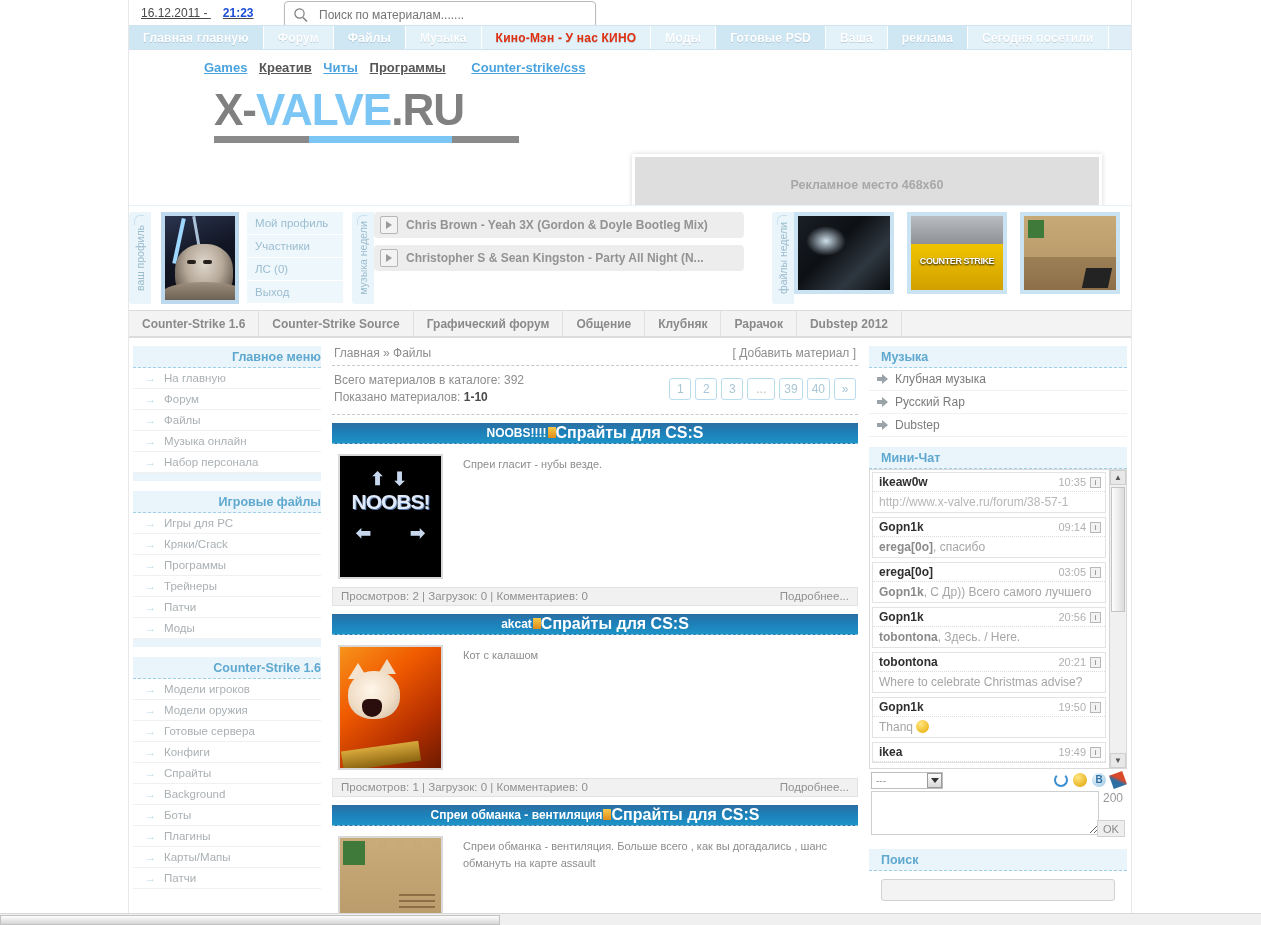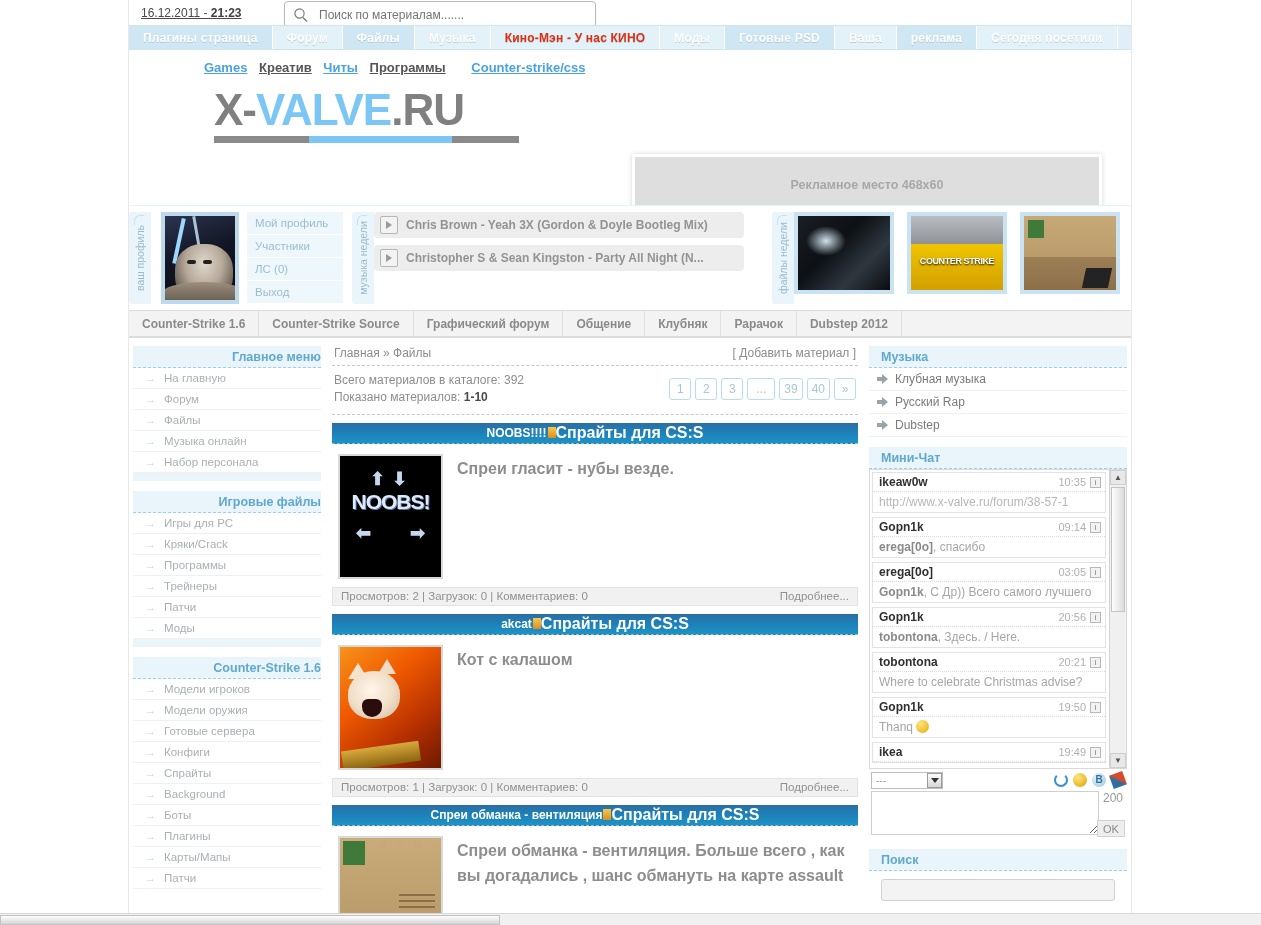--- a/index.html
+++ b/index.html
@@ -22,21 +22,21 @@
 
   .wrap { position: absolute; left: 129px; top: 0; width: 1002px; height: 925px; background:#ffffff; }
 
   
   .topbar { position: relative; height: 25px; background:#ffffff; }
   .datestamp {
     position:absolute; left:12px; top:6px;
     font-size: 12px; color:#4a4a4a; text-decoration: underline;
     font-family:"Liberation Sans", sans-serif;
   }
-  .datestamp b { color:#404040; }
+  .datestamp b { color:#1d4ed8;margin-left:12px; }
   .searchbox {
     position:absolute; left:155px; top:1px; width:312px; height:27px;
     border:1px solid #b9b9b9; border-radius:4px; background:#fff;
     box-shadow: 0 1px 2px rgba(0,0,0,.07);
   }
   .search-ico { position:absolute; left:8px; top:5px; width:16px; height:16px; }
   .search-input {
     position:absolute; left:32px; top:3px; width:268px; height:20px;
     border:0; outline:0; font-size:12px; color:#8b8b8b;
     font-family:"Liberation Sans", sans-serif; background:transparent;
@@ -224,21 +224,21 @@
     padding:0 8px;
     background:linear-gradient(to bottom,#2b6fa3 0%,#1e7fb8 45%,#1d93c6 100%);
     border-bottom:1px dashed #7fbfe0;
   }
   .art-h .t { color:#ffffff; font-size:12px; font-weight:bold; display:flex; align-items:center; }
   .art-h .t .flag { display:inline-block; width:8px; height:11px; margin-left:1px;
                     background:linear-gradient(to bottom,#f7c948,#e08c1a); }
   .art-h .cat { color:#ffffff; font-size:16px; font-weight:bold; }
   .art-b { display:flex; padding:10px 6px 8px 6px; }
   .art-thumb { width:105px; height:125px; border:2px solid #d9d9d9; background:#000; position:relative; overflow:hidden; flex:0 0 auto;}
-  .art-txt { font-size:16px; color:#8d8d8d; padding-left:14px; line-height:1.6; padding-top:2px;font-weight:bold;}
+  .art-txt { font-size:11px; color:#8d8d8d; padding-left:20px; line-height:1.6; padding-top:2px;}
   .art-f {
     height:19px; display:flex; align-items:center; justify-content:space-between;
     padding:0 8px; background:#f1f1f1; font-size:11.5px; color:#909090;
     border:1px solid #e2e2e2;
   }
 
   
   .noobs { background:#000; }
   .noobs .n-text { position:absolute; left:0; right:0; top:34px; text-align:center;
                    color:#dfe9f7; font-size:21px; font-weight:bold; letter-spacing:-1px;
@@ -335,21 +335,21 @@
       <div class="searchbox">
         <svg class="search-ico" viewBox="0 0 16 16">
           <circle cx="6.5" cy="6.5" r="4.6" fill="none" stroke="#7b7b7b" stroke-width="1.2"></circle>
           <line x1="10" y1="10.5" x2="14" y2="14.5" stroke="#7b7b7b" stroke-width="1.4"></line>
         </svg>
         <input class="search-input" type="text" placeholder="Поиск по материалам......." style="">
       </div>
     </div>
 
     <div class="mainnav">
-      <a href="#">Плагины страница</a>
+      <a href="#">Главная главную</a>
       <a class="alt" href="#">Форум</a>
       <a href="#">Файлы</a>
       <a class="alt" href="#">Музыка</a>
       <a class="kino" href="#">Кино-Мэн - У нас КИНО</a>
       <a class="alt" href="#">Моды</a>
       <a href="#">Готовые PSD</a>
       <a class="alt" href="#">Ваша</a>
       <a href="#">реклама</a>
       <a class="alt" href="#">Сегодня посетили</a>
       <div class="filler"></div>

